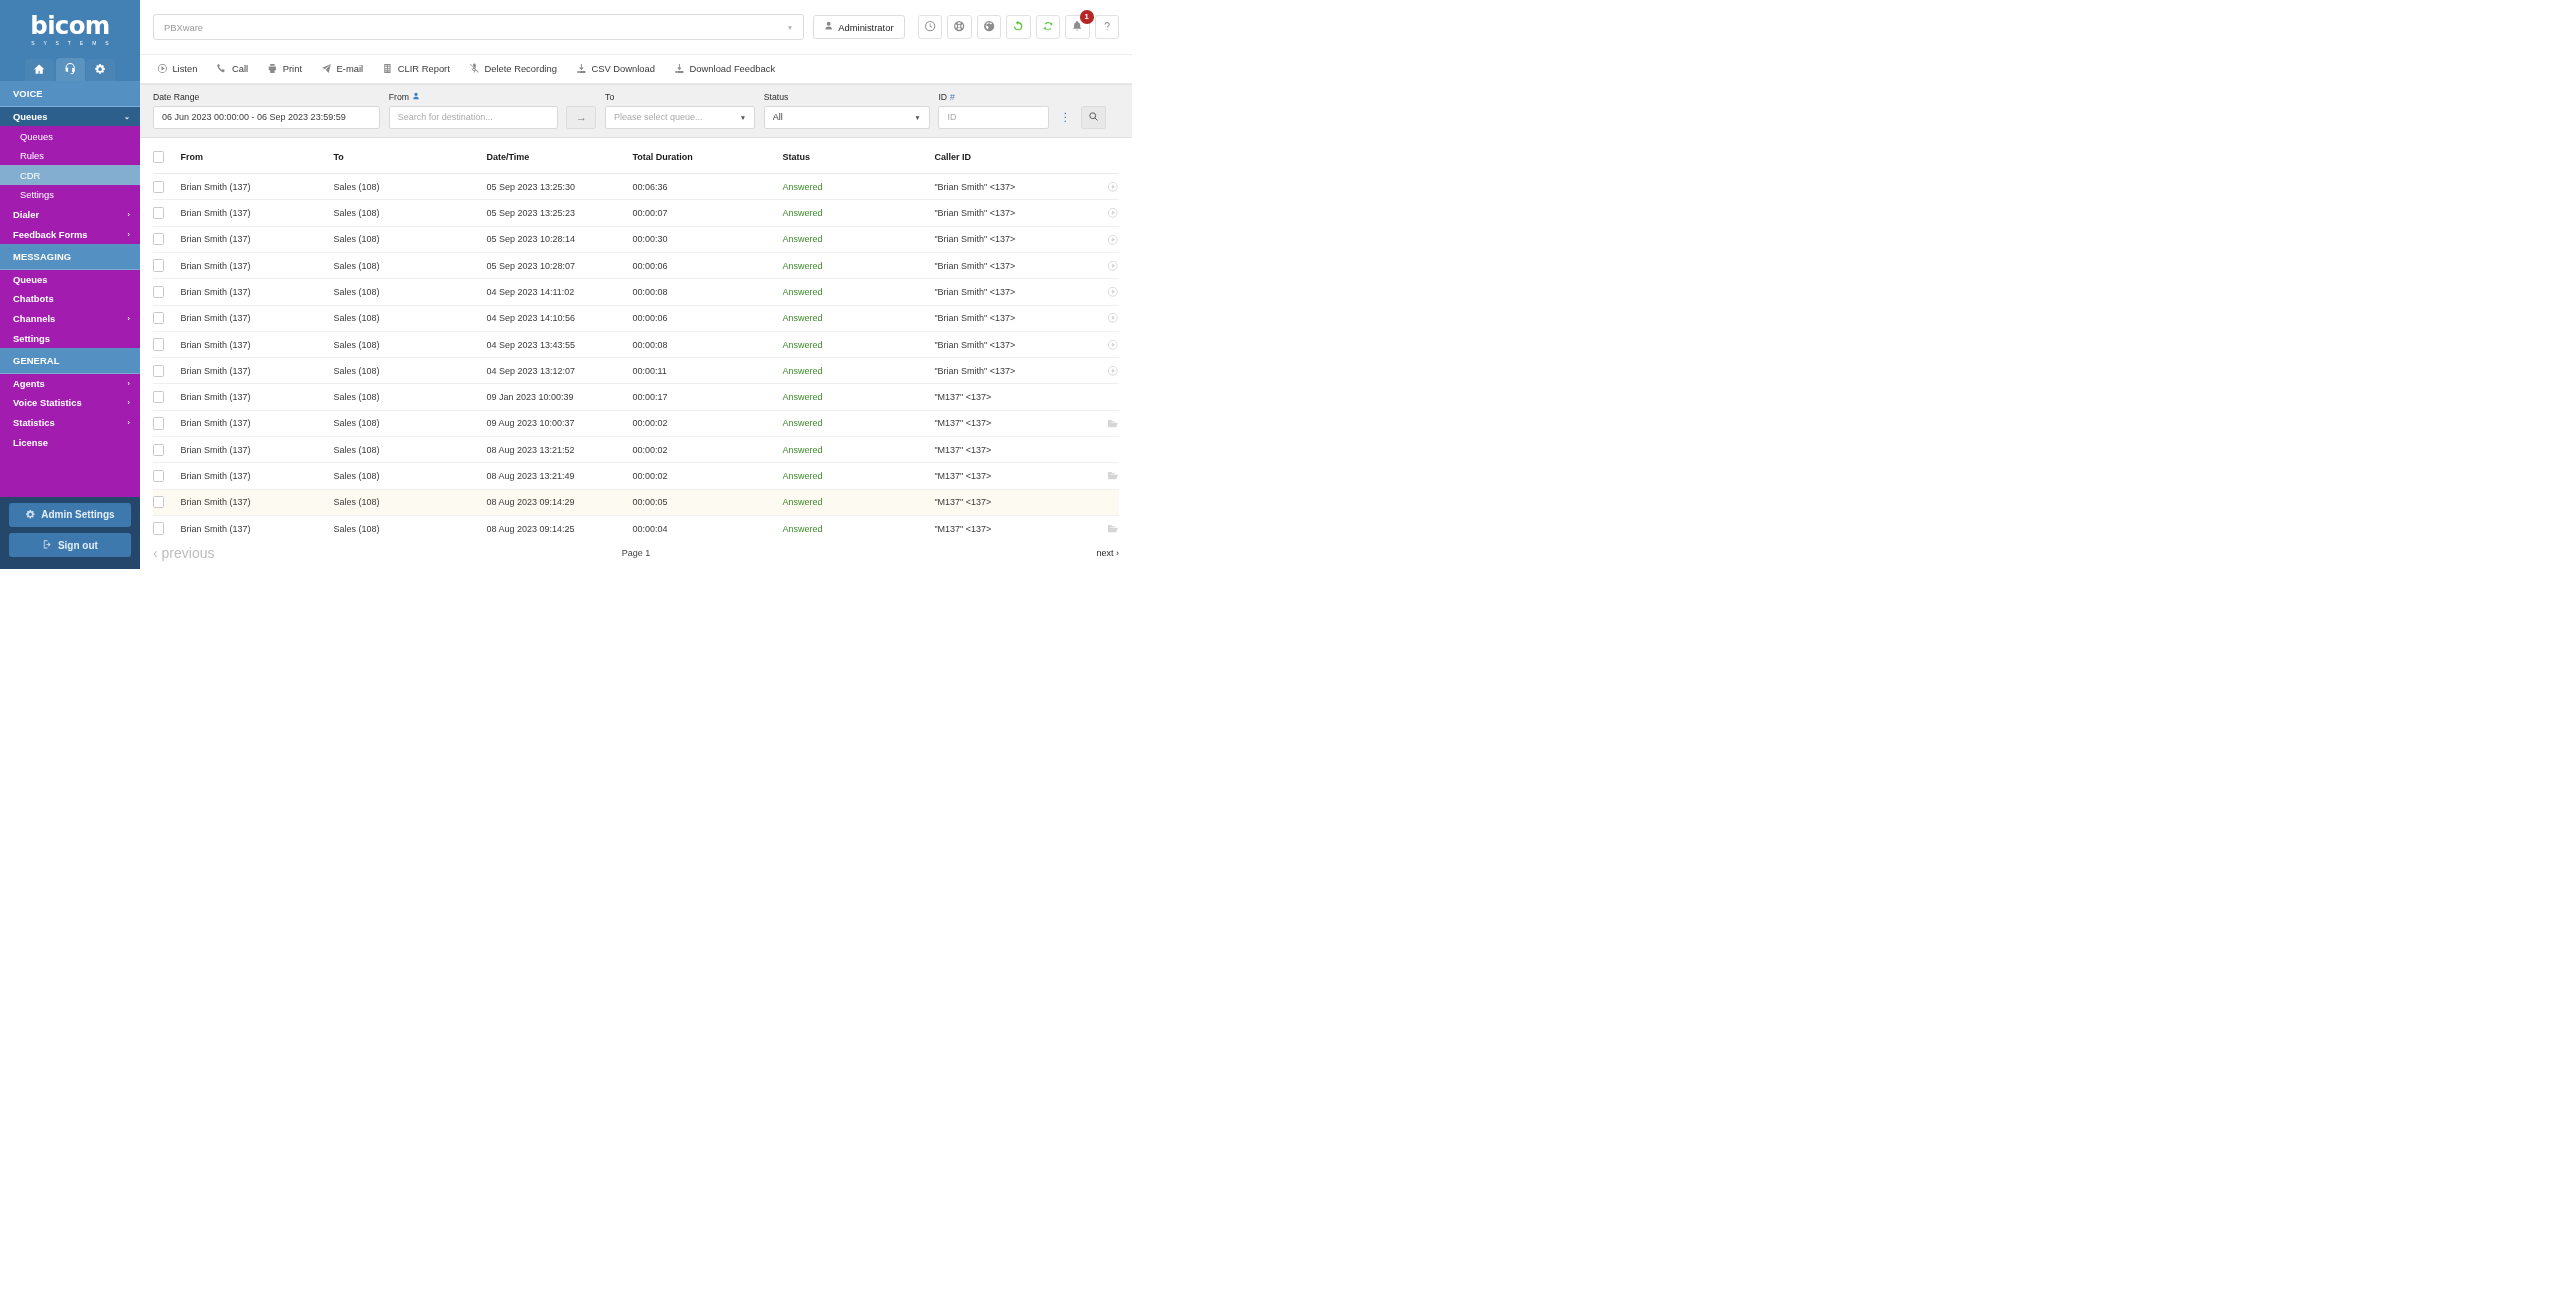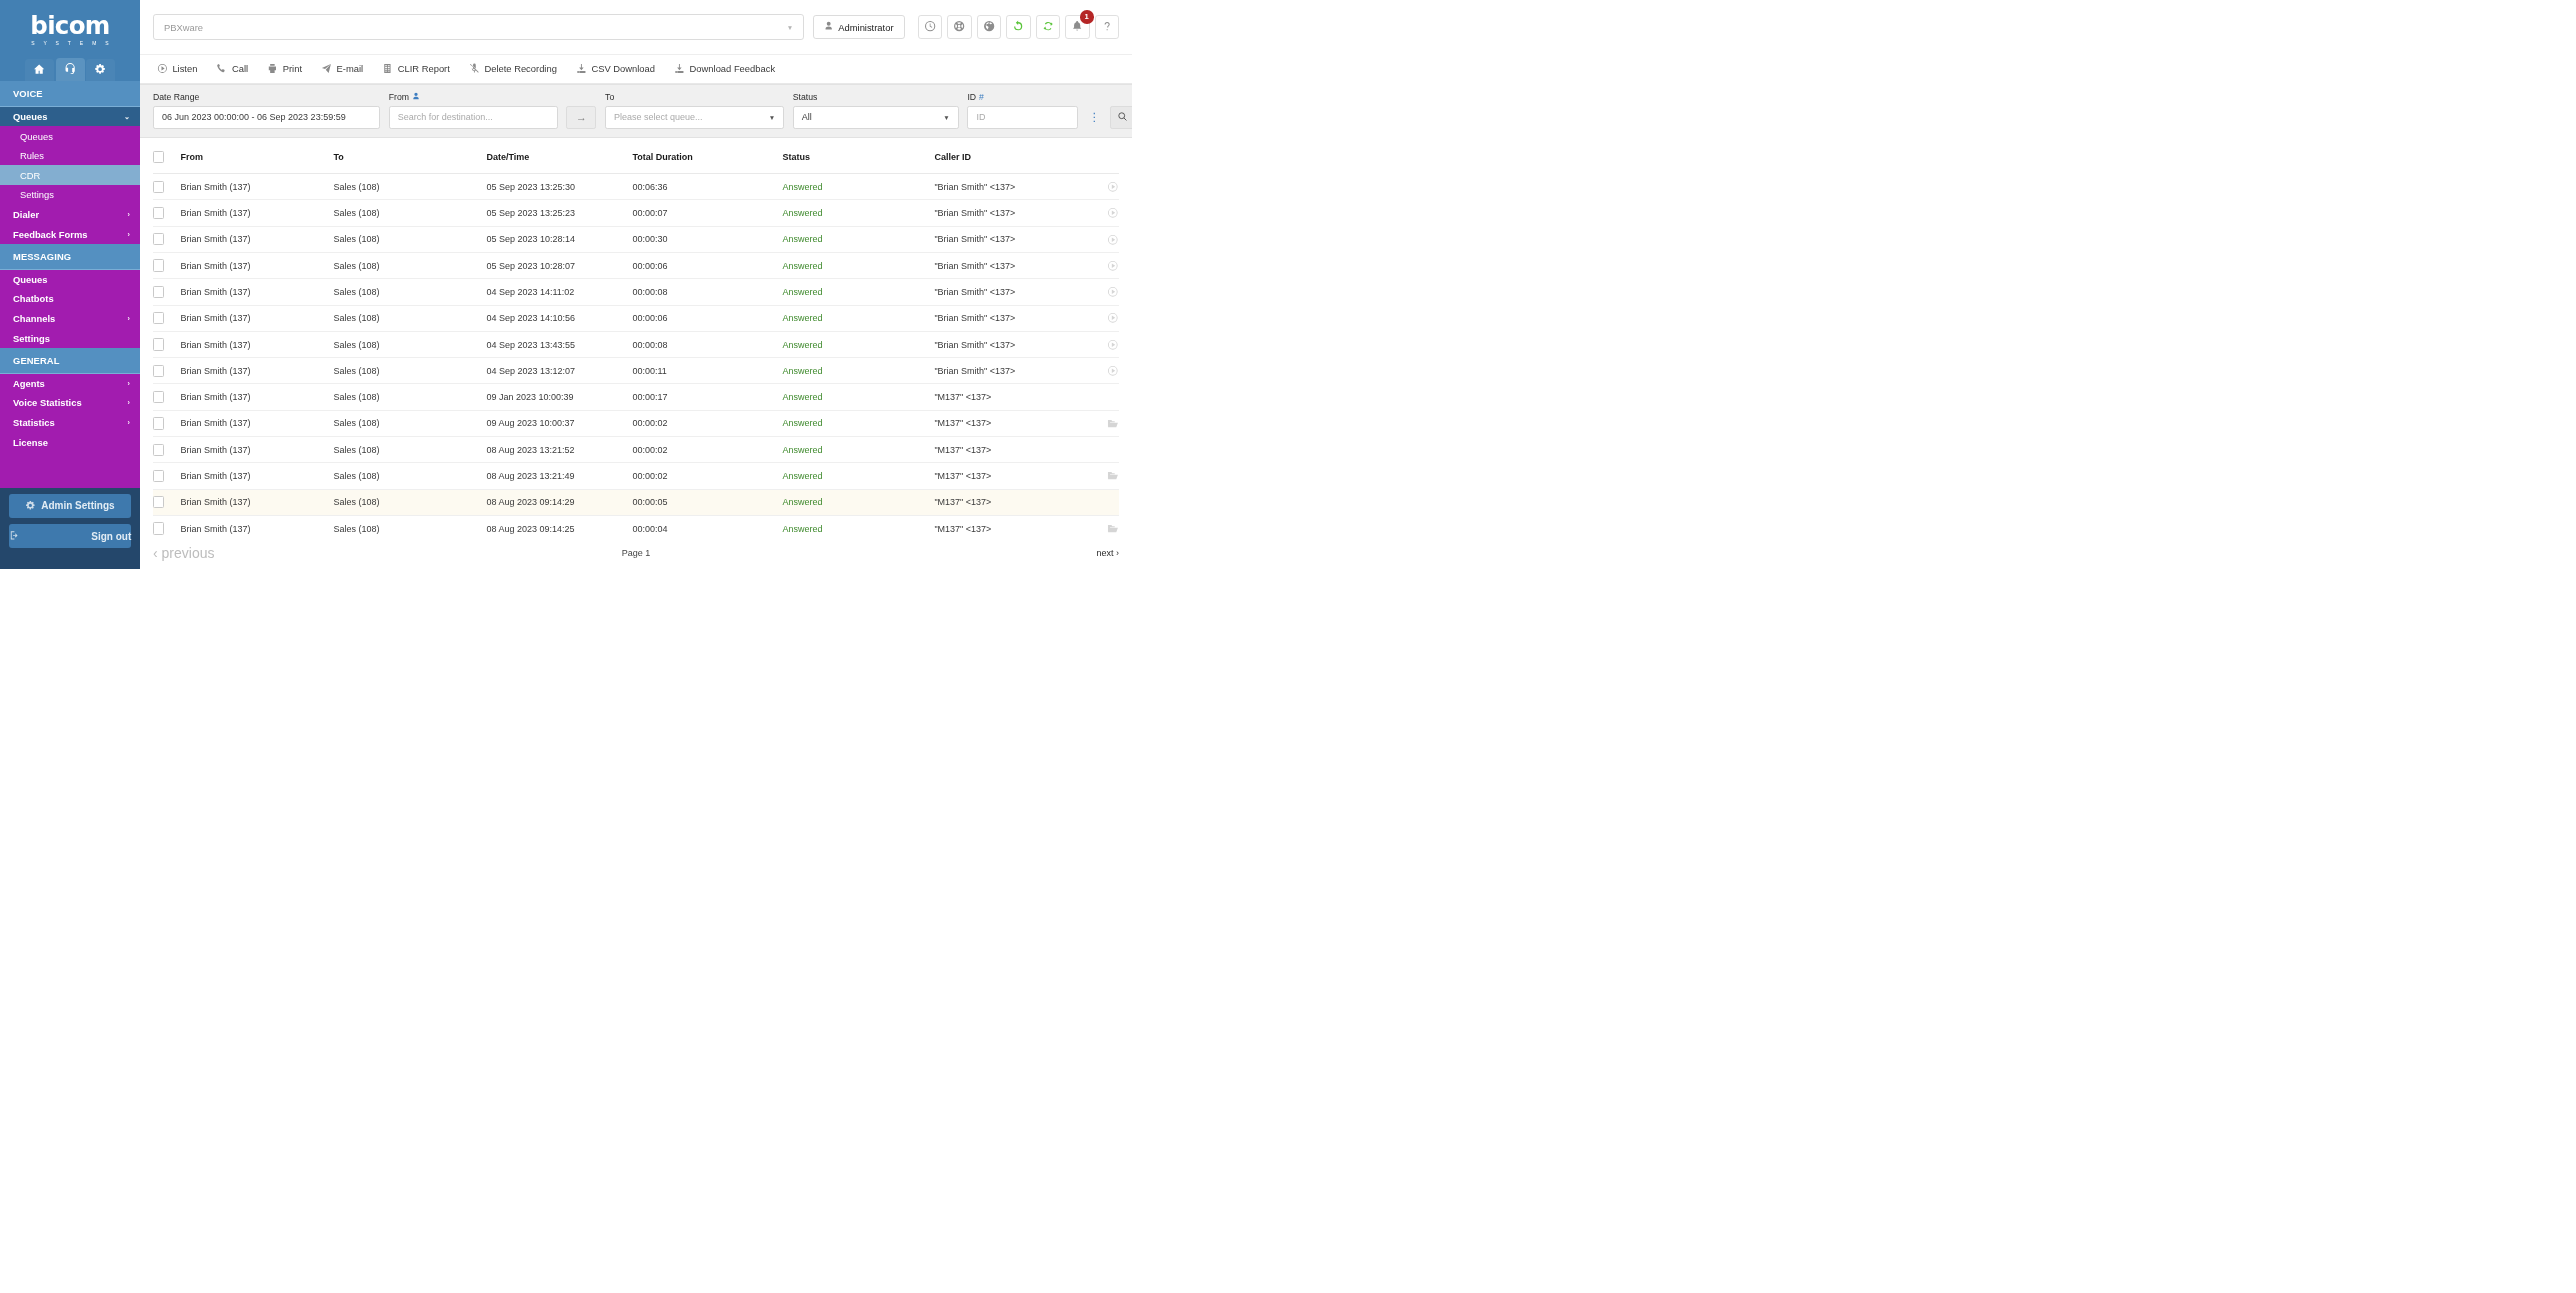--- a/index.html
+++ b/index.html
@@ -70,21 +70,21 @@
     background: #24476b;
     padding: 5.8px 8.7px 8.7px 8.7px;
   }
   .side-btn {
     background: #3e79ad; color: #e3edf5;
     border-radius: 2.9px; text-align: center;
     padding: 5.8px 0; font-size: 10px; font-weight: 600;
     margin-bottom: 5.8px; cursor: pointer;
     display: flex; align-items: center; justify-content: center; gap: 5px;
   }
-  .side-btn:last-child { margin-bottom: 12px; justify-content: space-between; }
+  .side-btn:last-child { margin-bottom: 3px; }
   .side-btn svg { width: 10.8px; height: 10.8px; fill: #cfdde9; }
 
   
   .main { flex: 1; display: flex; flex-direction: column; min-width: 0; }
 
   .topbar {
     height: 55px; background: #fff;
     display: flex; align-items: center;
     padding: 0 13px; gap: 8.7px;
     border-bottom: 0.7px solid #eee;
@@ -150,21 +150,21 @@
   .fctl {
     height: 23px; background: #fff; border: 0.7px solid #d8d8d8;
     border-radius: 2.2px; display: flex; align-items: center;
     padding: 0 8px; font-size: 9px; color: #3a3a3a;
   }
   .fctl.ph { color: #aaa; }
   .fctl.sel { justify-content: space-between; cursor: pointer; }
   .fctl.sel .caret { color: #555; font-size: 6.5px; margin-left: 5.8px; }
   .date-ctl  { width: 227px; }
   .from-ctl  { width: 169px; }
-  .to-ctl    { width: 179px; }
+  .to-ctl    { width: 150px; }
   .stat-ctl  { width: 166px; }
   .id-ctl    { width: 111px; }
   .arrow-btn {
     width: 30px; height: 23px; background: #ececec;
     border: 0.7px solid #dcdcdc; border-radius: 2.2px;
     display: flex; align-items: center; justify-content: center;
     color: #7d7d7d; font-size: 10.8px; cursor: pointer;
   }
   .dots-btn {
     width: 14.4px; height: 23px;

